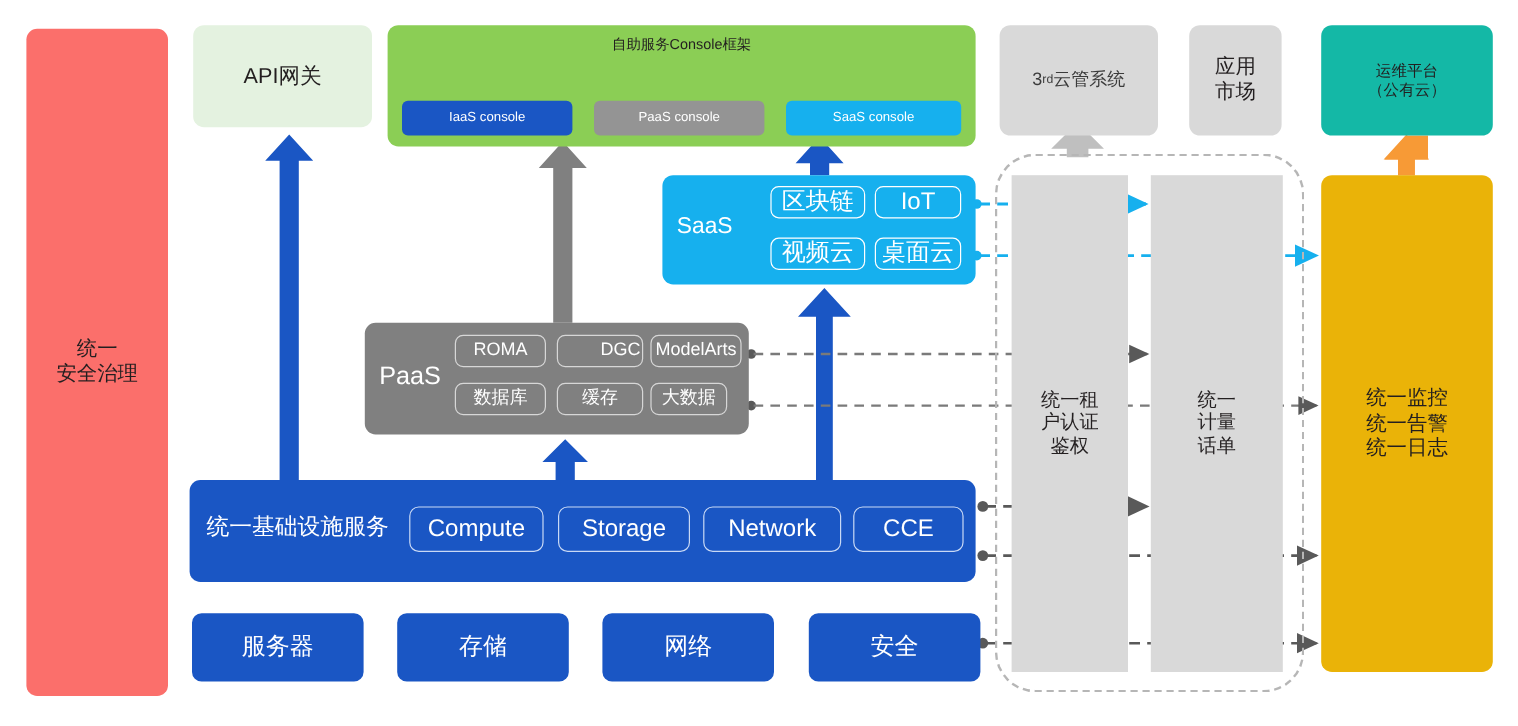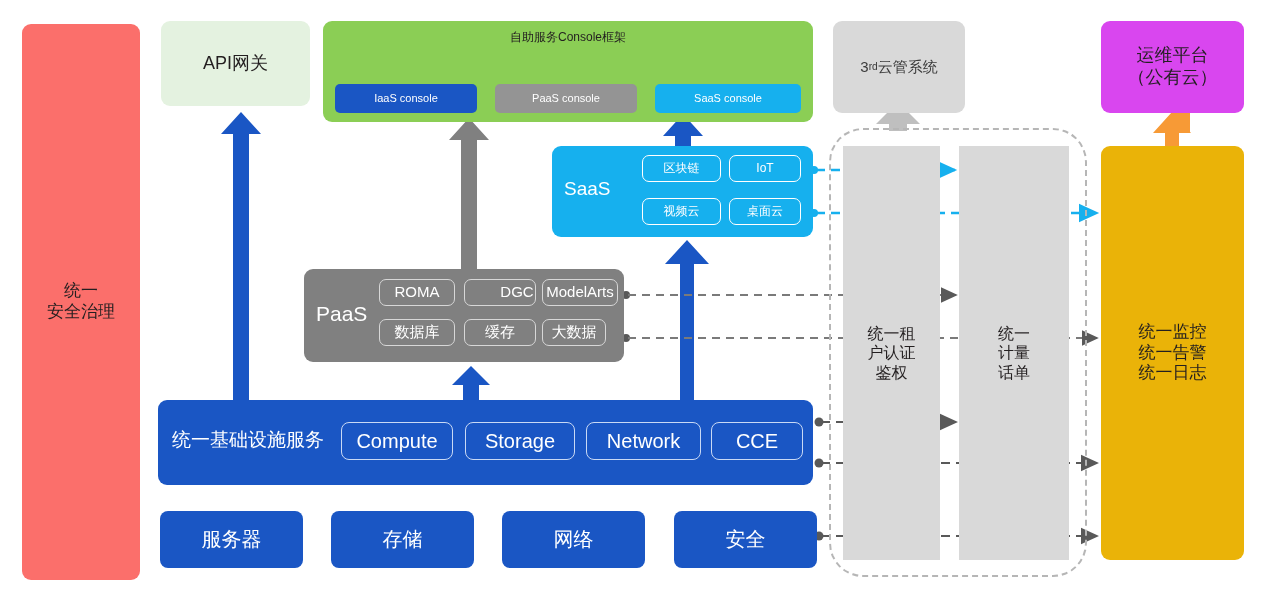--- a/index.html
+++ b/index.html
@@ -82,41 +82,41 @@
     background: #d9d9d9; border-radius: 9px;
     color: #3b3b3b; font-size: 15px;
   }
   #app-market {
     left: 991px; top: 21px; width: 77px; height: 92px;
     background: #d9d9d9; border-radius: 9px;
     color: #231f20; font-size: 17px;
   }
   #ops-platform-top {
     left: 1101px; top: 21px; width: 143px; height: 92px;
-    background: #d946ef; border-radius: 9px;
-    color: #231f20; font-size: 18px;
+    background: #14b8a6; border-radius: 9px;
+    color: #231f20; font-size: 13px;
   }
 
   
   #saas-block {
     left: 552px; top: 146px; width: 261px; height: 91px;
     background: #16b0ee; border-radius: 9px;
     display: block;
   }
   #saas-label {
     position: absolute; left: 12px; top: 31px;
     color: #ffffff; font-size: 19px;
   }
   .saas-chip {
     position: absolute;
     height: 27px;
     border: 1.6px solid #ffffff;
     border-radius: 7px;
     display: flex; align-items: center; justify-content: center;
-    color: #ffffff; font-size: 12px;
+    color: #ffffff; font-size: 20px;
     box-sizing: border-box;
   }
   #saas-chip-blockchain { left: 90px;  top: 9px;  width: 79px; }
   #saas-chip-iot        { left: 177px; top: 9px;  width: 72px; }
   #saas-chip-video      { left: 90px;  top: 52px; width: 79px; }
   #saas-chip-desktop    { left: 177px; top: 52px; width: 72px; }
 
   
   #paas-block {
     left: 304px; top: 269px; width: 320px; height: 93px;
@@ -303,20 +303,22 @@
     <div id="console-frame-title">自助服务Console框架</div>
     <div class="console-chip" id="console-chip-iaas">IaaS console</div>
     <div class="console-chip" id="console-chip-paas">PaaS console</div>
     <div class="console-chip" id="console-chip-saas">SaaS console</div>
   </div>
 
   <div class="box" id="third-party-cloud">
     <span>3</span><span class="sup">rd</span><span>云管系统</span>
   </div>
 
+  <div class="box" id="app-market">应用
+市场</div>
 
   <div class="box" id="ops-platform-top">运维平台
 （公有云）</div>
 
   <div class="box" id="saas-block">
     <div id="saas-label">SaaS</div>
     <div class="saas-chip" id="saas-chip-blockchain">区块链</div>
     <div class="saas-chip" id="saas-chip-iot">IoT</div>
     <div class="saas-chip" id="saas-chip-video">视频云</div>
     <div class="saas-chip" id="saas-chip-desktop">桌面云</div>

